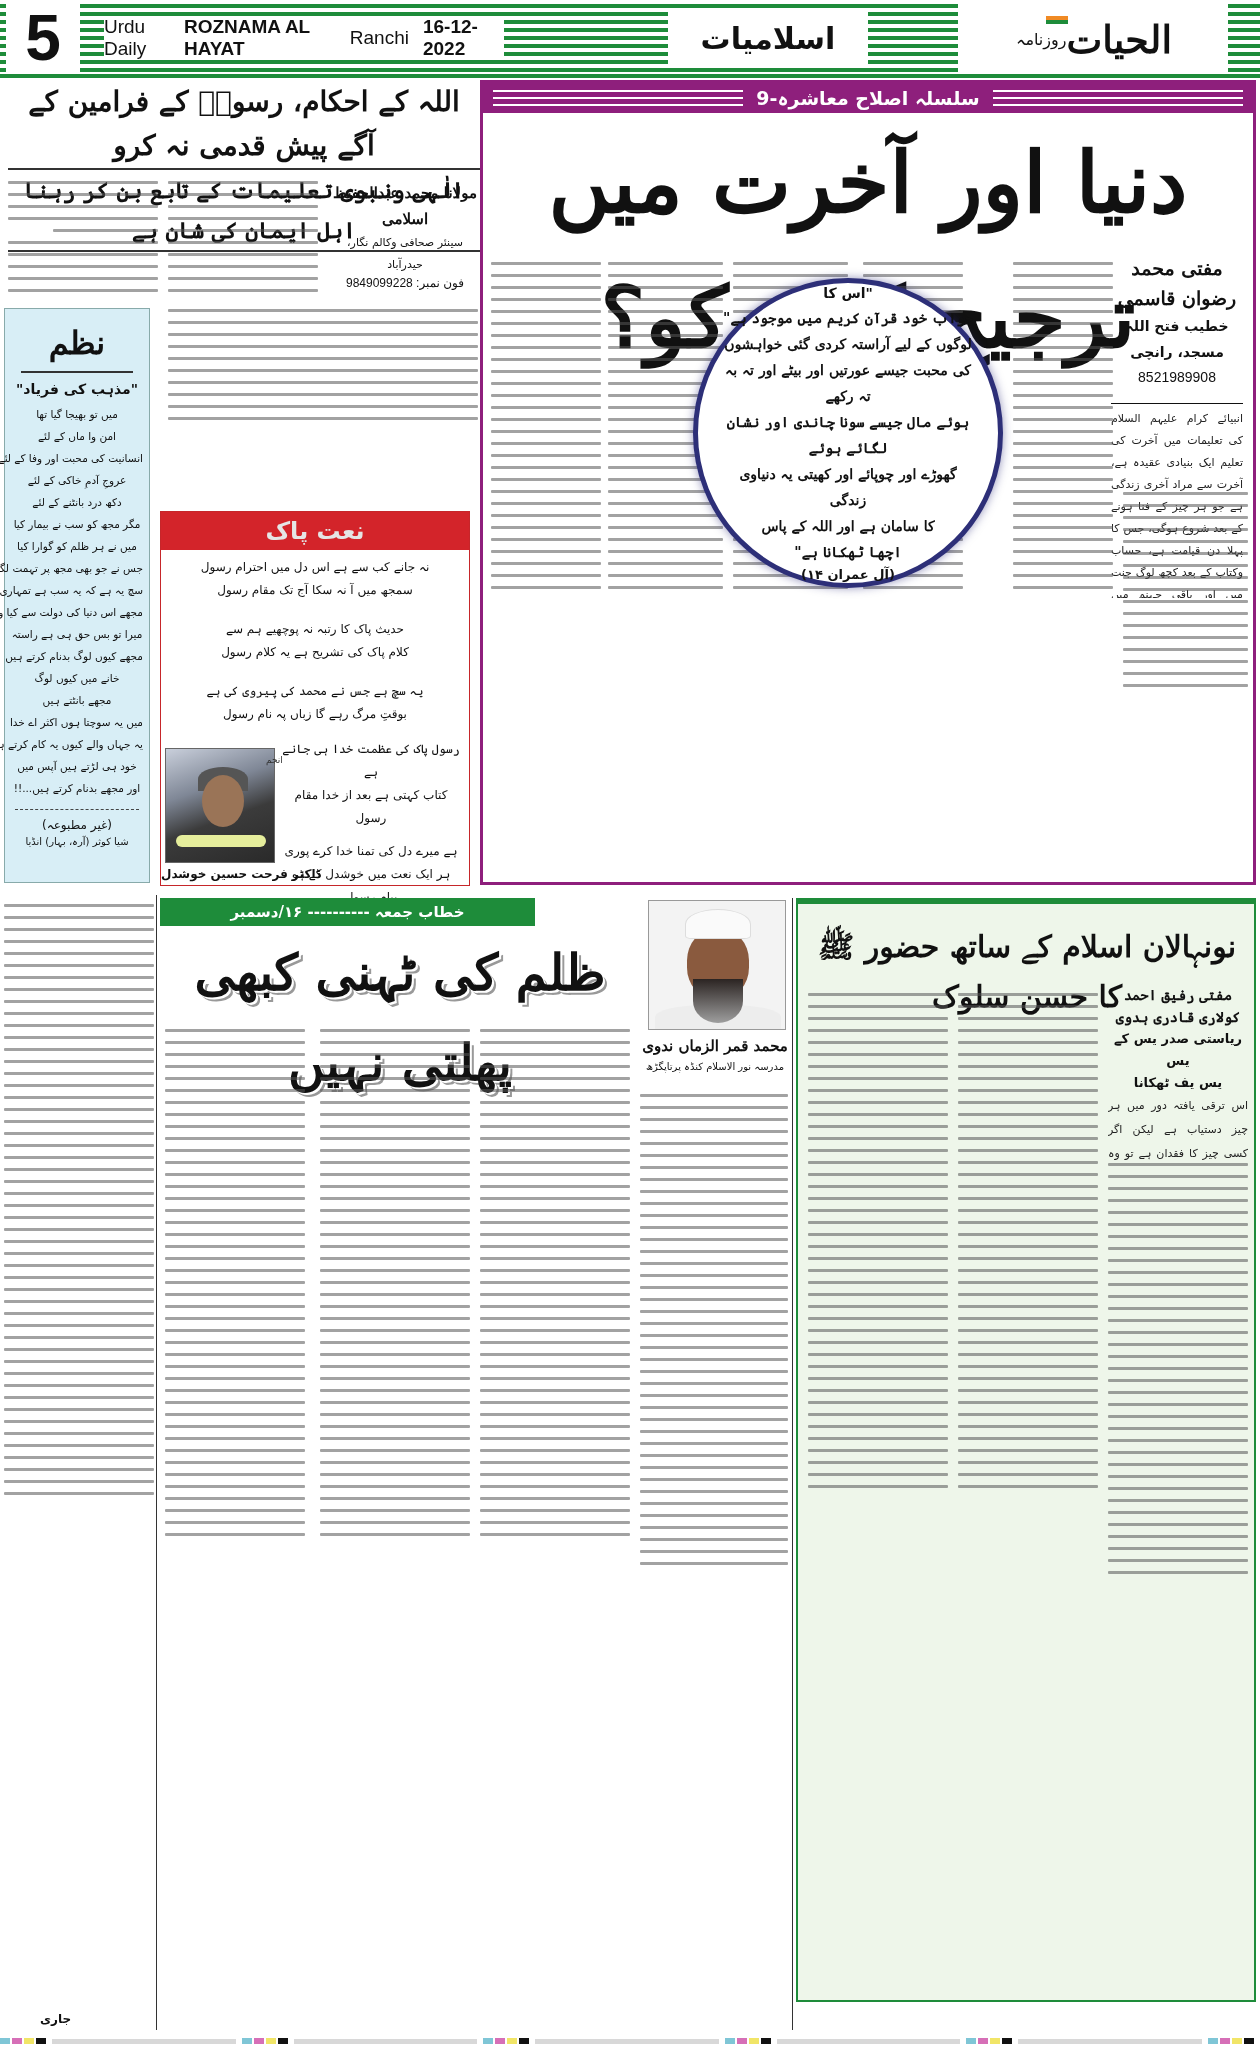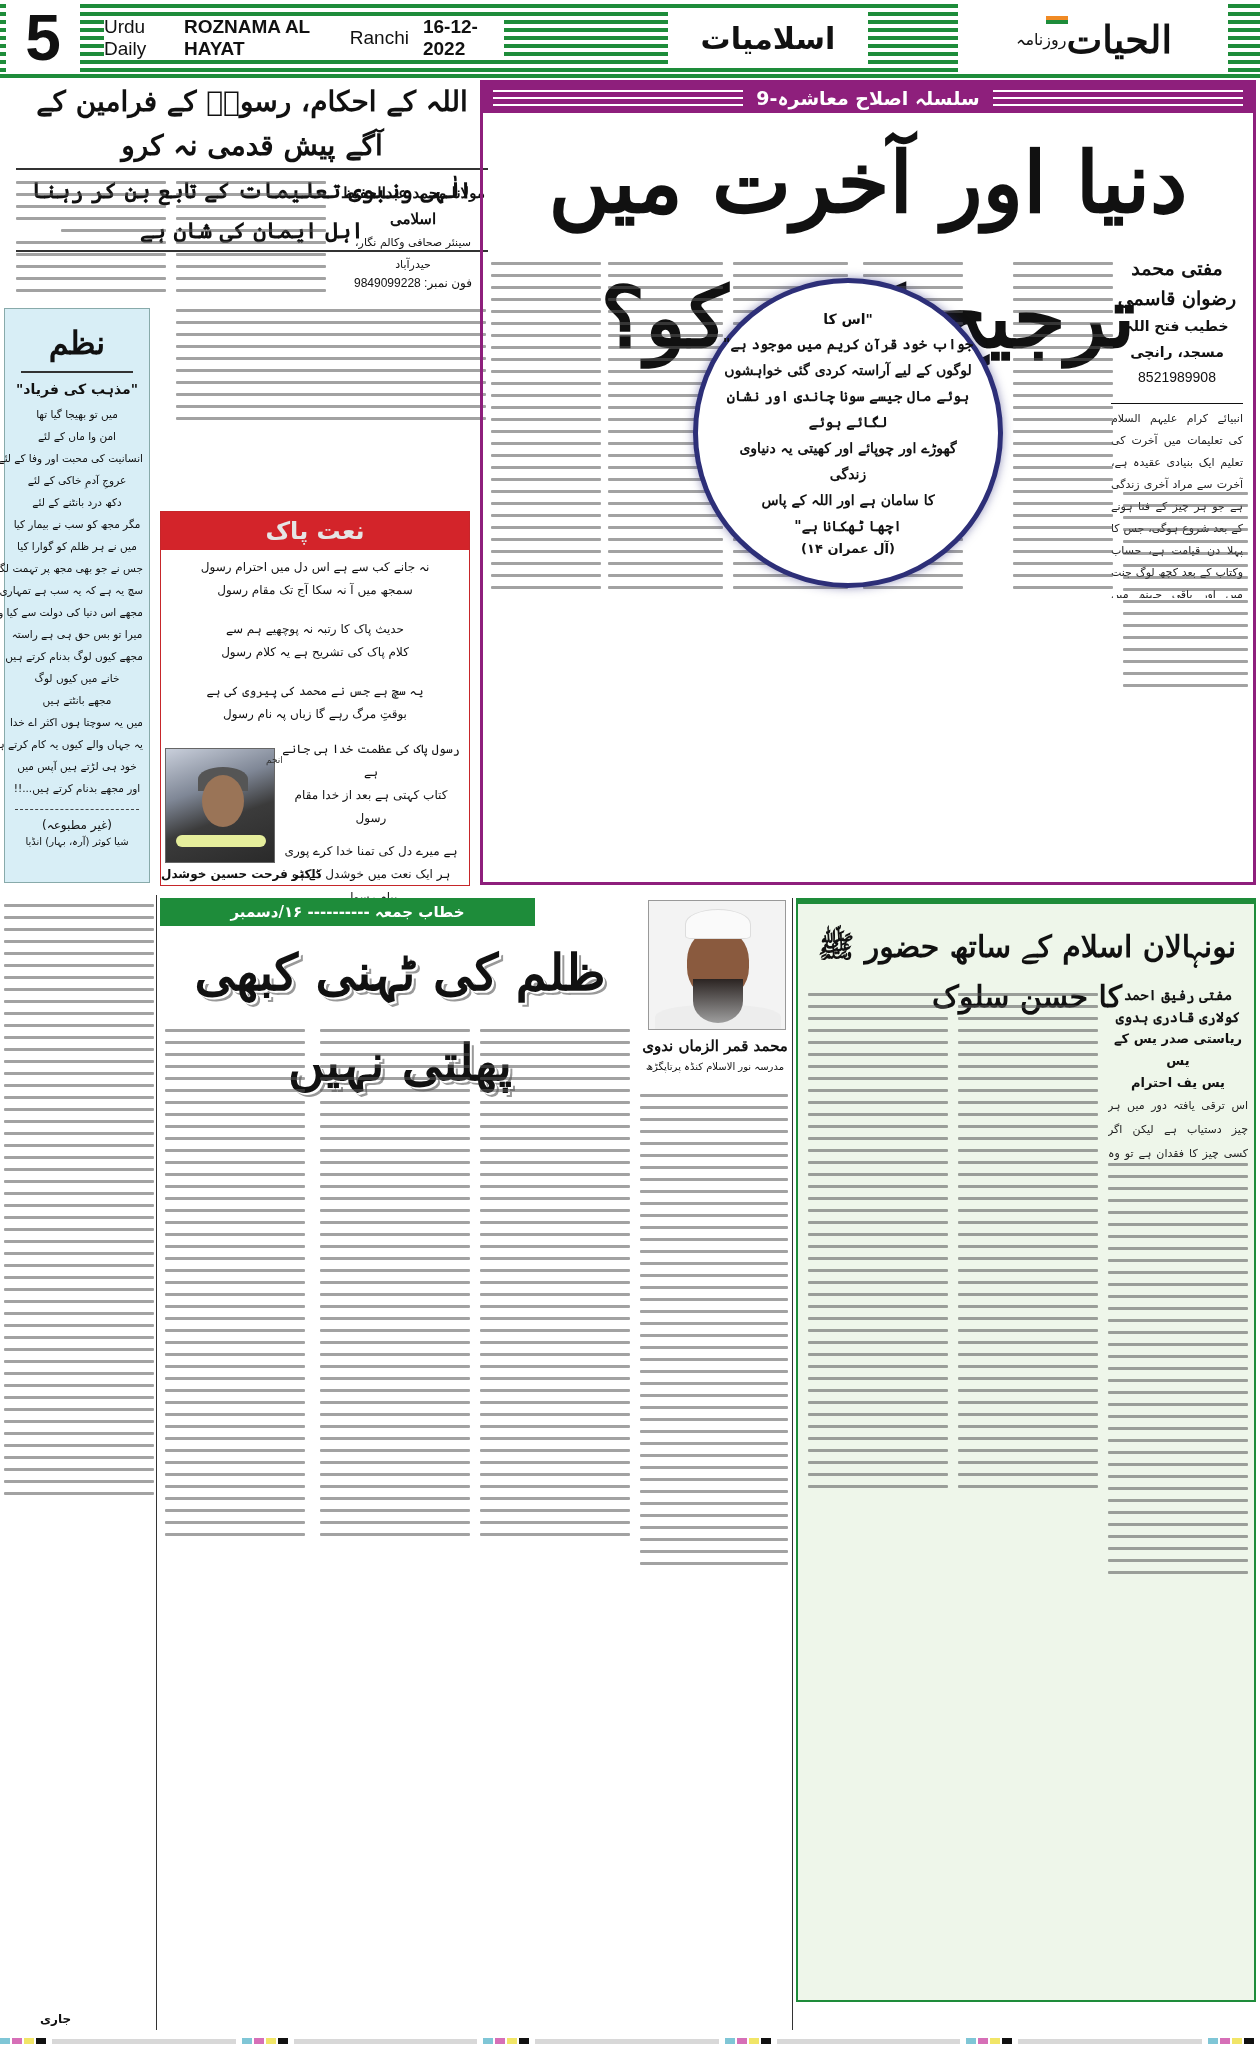--- a/index.html
+++ b/index.html
@@ -33,21 +33,21 @@
   .author-block { position: absolute; right: 10px; top: 170px; width: 132px; text-align: center; direction: rtl; }
   .author-name { font-family: "DejaVu Serif", serif; font-size: 19px; font-weight: bold; line-height: 30px; }
   .author-title { font-size: 14px; font-weight: bold; line-height: 26px; }
   .author-phone { font-family: "Liberation Sans", sans-serif; font-size: 14px; border-bottom: 1px solid #111; padding-bottom: 18px; margin-top: 4px; }
   .quote-circle { position: absolute; left: 210px; top: 195px; width: 310px; height: 310px; border-radius: 50%; border: 5px solid #2d2f78; background: #fff; box-shadow: 0 0 10px rgba(40,40,120,.5); display: flex; flex-direction: column; align-items: center; justify-content: center; text-align: center; direction: rtl; padding: 18px 22px; }
   .quote-circle .q-head { font-size: 14px; font-weight: bold; margin-bottom: 4px; }
   .quote-circle .q-body { font-family: "DejaVu Serif", serif; font-size: 14px; font-weight: bold; line-height: 26px; }
   .quote-circle .q-ref { font-size: 13px; font-weight: bold; margin-top: 2px; }
 
   
-  .left-article { position: absolute; left: 16px; top: 80px; width: 472px; height: 420px; }
+  .left-article { position: absolute; left: 8px; top: 80px; width: 472px; height: 420px; }
   .la-h1 { font-family: "DejaVu Serif", serif; font-size: 28px; font-weight: bold; text-align: center; direction: rtl; border-bottom: 2px solid #333; line-height: 44px; }
   .la-h2 { font-family: "DejaVu Serif", serif; font-size: 22px; font-weight: bold; text-align: center; direction: rtl; border-bottom: 2px solid #333; line-height: 40px; }
   .la-author { position: absolute; right: 0; top: 100px; width: 150px; text-align: center; direction: rtl; }
   .la-author .n { font-family: "DejaVu Serif", serif; font-size: 15px; font-weight: bold; line-height: 26px; }
   .la-author .d { font-size: 11px; line-height: 22px; }
   .la-author .p { font-family: "Liberation Sans", sans-serif; font-size: 12px; }
 
   
   .nazm-box { position: absolute; left: 4px; top: 308px; width: 146px; height: 575px; background: #d8eef6; border: 1px solid #8aa; padding: 6px; text-align: center; direction: rtl; }
   .nazm-heading { font-family: "DejaVu Serif", serif; font-size: 32px; font-weight: bold; line-height: 56px; border-bottom: 2px solid #333; margin: 0 10px 8px; }
@@ -405,20 +405,21 @@
       <span></span>
       <span></span>
       <span></span>
       <span></span>
     </div>
 
   <div class="quote-circle">
     <div class="q-head">"اس کا</div>
     <div class="q-body">جواب خود قرآن کریم میں موجود ہے"</div>
     <div class="q-body">لوگوں کے لیے آراستہ کردی گئی خواہشوں</div>
+    <div class="q-body">کی محبت جیسے عورتیں اور بیٹے اور تہ بہ تہ رکھے</div>
     <div class="q-body">ہوئے مال جیسے سونا چاندی اور نشان لگائے ہوئے</div>
     <div class="q-body">گھوڑے اور چوپائے اور کھیتی یہ دنیاوی زندگی</div>
     <div class="q-body">کا سامان ہے اور اللہ کے پاس</div>
     <div class="q-body">اچھا ٹھکانا ہے"</div>
     <div class="q-ref">(آل عمران ۱۴)</div>
   </div>
 </div>
 
 <div class="khutba-band">خطاب جمعہ ---------- ۱۶/دسمبر</div>
 <div class="khutba-headline">ظلم کی ٹہنی کبھی پھلتی نہیں</div>
@@ -662,21 +663,21 @@
     <span></span>
     <span></span>
   </div>
 <span class="continue-label" style="left:40px;top:2012px;">جاری</span>
 
 <div class="green-article">
   <div class="ga-headline">نونہالان اسلام کے ساتھ حضور ﷺ کا حسن سلوک</div>
   <div class="ga-author">
     <div class="n">مفتی رفیق احمد کولاری قادری ہدوی</div>
     <div class="t">ریاستی صدر یس کے یس</div>
-    <div class="t">یس یف احترام</div>
+    <div class="t">یس یف ٹھکانا</div>
     <div class="col-text" style="height:72px;line-height:24px;font-size:11px;">اس ترقی یافتہ دور میں ہر چیز دستیاب ہے لیکن اگر کسی چیز کا فقدان ہے تو وہ حسن سلوک ہے۔ اسی فقدان کی</div>
   </div>
   <div class="faux-lines" style="left:310px;top:250px;width:140px;height:840px;">
       <span></span>
       <span></span>
       <span></span>
       <span></span>
       <span></span>
       <span></span>
       <span></span>

